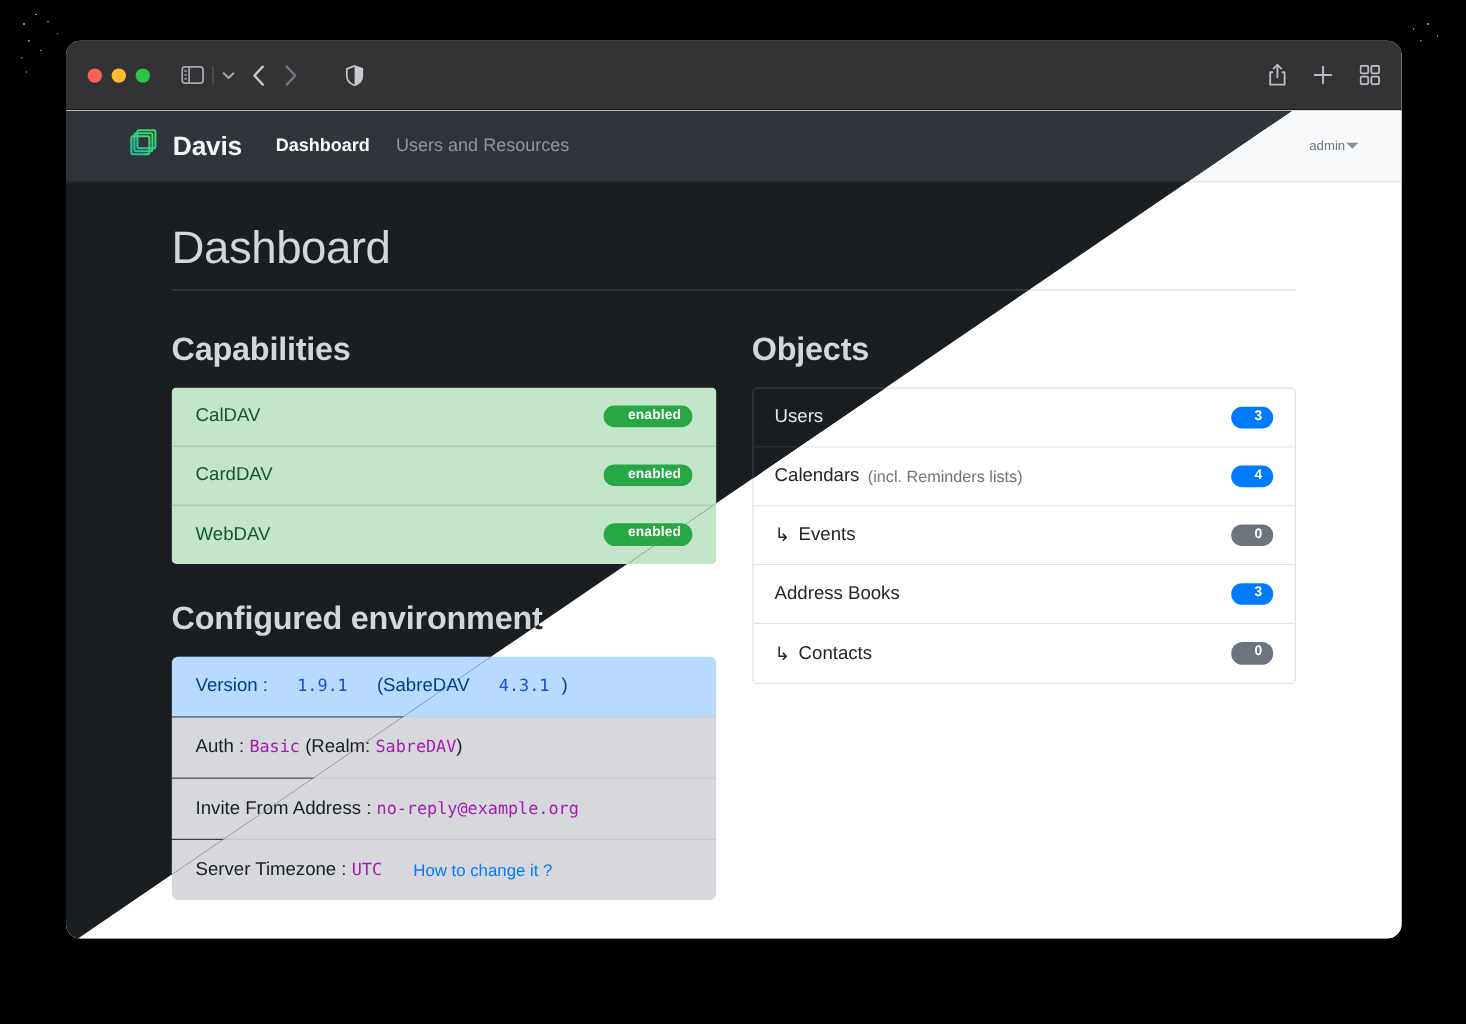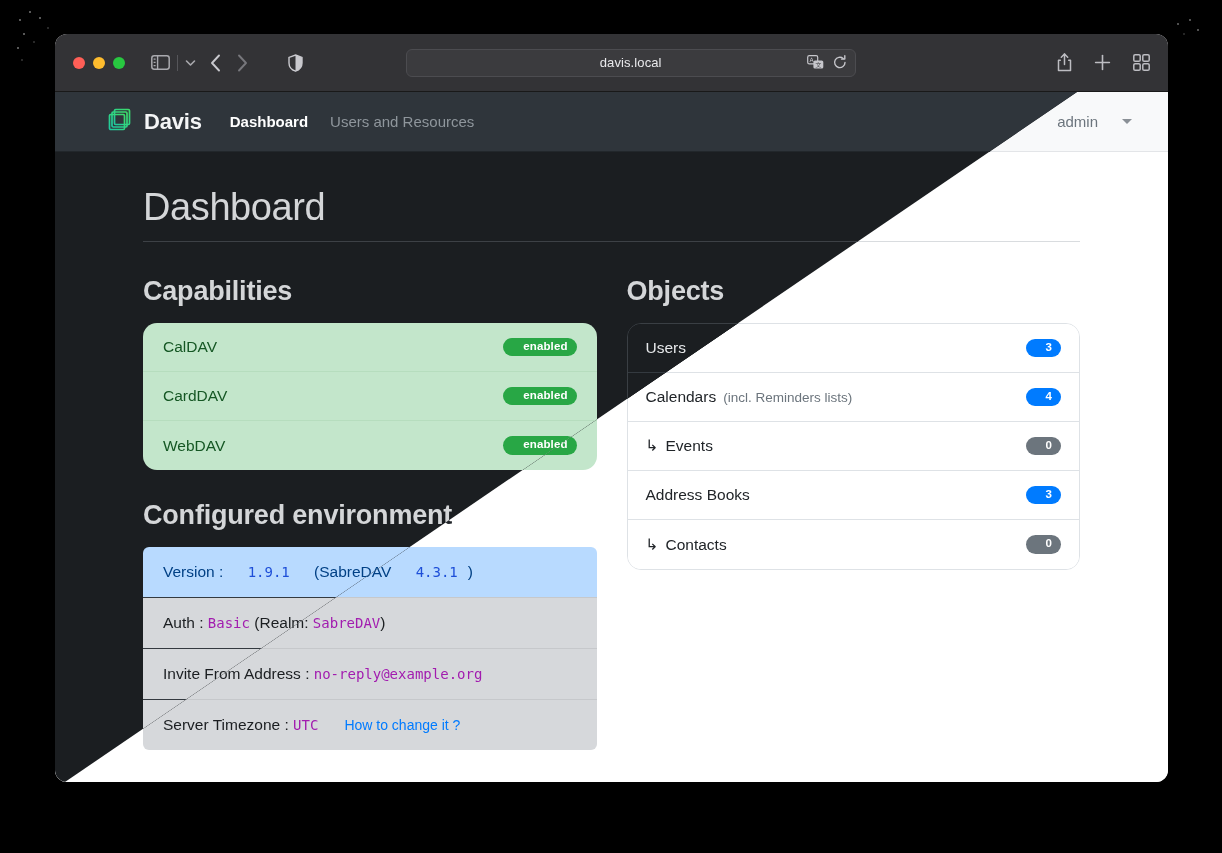--- a/index.html
+++ b/index.html
@@ -139,22 +139,22 @@
   }
   .brand { display: flex; align-items: center; gap: 11px; margin-right: 28px; }
   .brand-name {
     font-size: 22px; font-weight: 700; color: #1d2124; letter-spacing: -.2px;
   }
   .navlinks { display: flex; align-items: center; gap: 22px; }
   .navlink { font-size: 15px; color: #6c757d; text-decoration: none; }
   .navlink.active { color: #1d2124; font-weight: 700; }
   .navright {
     margin-left: auto;
-    display: flex; align-items: center; gap: 24px;
-    font-size: 15px; color: #6c757d;
+    display: flex; align-items: center; gap: 1px;
+    font-size: 11px; color: #6c757d;
   }
   .caret {
     width: 0; height: 0;
     border-left: 5px solid transparent;
     border-right: 5px solid transparent;
     border-top: 5px solid #8a9096;
   }
 
   
   .container {
@@ -177,21 +177,21 @@
 
   .section-title {
     font-size: 27px;
     font-weight: 700;
     color: #212529;
     letter-spacing: -.2px;
     margin-bottom: 16px;
   }
 
   .list-group {
-    border-radius: 14px;
+    border-radius: 4px;
     overflow: hidden;
     border: 1px solid #dee2e6;
     background: #fff;
   }
   .list-item {
     display: flex;
     align-items: center;
     padding: 14px 18px;
     font-size: 15.5px;
     color: #212529;
@@ -324,39 +324,20 @@
         </span>
       </div>
 
       <span class="tb-icon shield">
         <svg width="15" height="18" viewBox="0 0 15 18" fill="none">
           <path d="M7.5 1 L14 3.4 V9 C14 13.2 11 16 7.5 17.2 C4 16 1 13.2 1 9 V3.4 Z" stroke="#c9c9ce" stroke-width="1.4" fill="none"></path>
           <path d="M7.5 1 L14 3.4 V9 C14 13.2 11 16 7.5 17.2 Z" fill="#c9c9ce"></path>
         </svg>
       </span>
 
-      <div class="urlbar">
-        <span class="urltext">davis.local</span>
-        <span class="url-right">
-          <span class="tb-icon">
-            <svg width="17" height="15" viewBox="0 0 17 15" fill="none">
-              <rect x="0.7" y="0.7" width="10" height="8.2" rx="1.6" stroke="#c6c6cb" stroke-width="1.2"></rect>
-              <text x="2.6" y="7.2" font-size="6" fill="#c6c6cb" font-family="DejaVu Sans, sans-serif">A</text>
-              <rect x="6.4" y="5.4" width="9.9" height="8.2" rx="1.6" fill="#c6c6cb"></rect>
-              <text x="8.6" y="12" font-size="6" fill="#3b3b3e" font-family="DejaVu Sans, sans-serif">文</text>
-            </svg>
-          </span>
-          <span class="tb-icon">
-            <svg width="14" height="15" viewBox="0 0 14 15" fill="none">
-              <path d="M12 7.5 A5.2 5.2 0 1 1 10.2 3.5" stroke="#c6c6cb" stroke-width="1.4" fill="none" stroke-linecap="round"></path>
-              <path d="M11.8 0.8 V4.1 H8.5" stroke="#c6c6cb" stroke-width="1.4" fill="none" stroke-linecap="round" stroke-linejoin="round"></path>
-            </svg>
-          </span>
-        </span>
-      </div>
 
       <div class="tb-right">
         <span class="tb-icon">
           <svg width="15" height="19" viewBox="0 0 15 19" fill="none">
             <path d="M7.5 1 V11.5" stroke="#bdbdc2" stroke-width="1.5" stroke-linecap="round"></path>
             <path d="M4.3 4.2 L7.5 1 L10.7 4.2" stroke="#bdbdc2" stroke-width="1.5" stroke-linecap="round" stroke-linejoin="round"></path>
             <path d="M3.3 7.2 H1.5 V17.5 H13.5 V7.2 H11.7" stroke="#bdbdc2" stroke-width="1.5" stroke-linecap="round" stroke-linejoin="round" fill="none"></path>
           </svg>
         </span>
         <span class="tb-icon">

